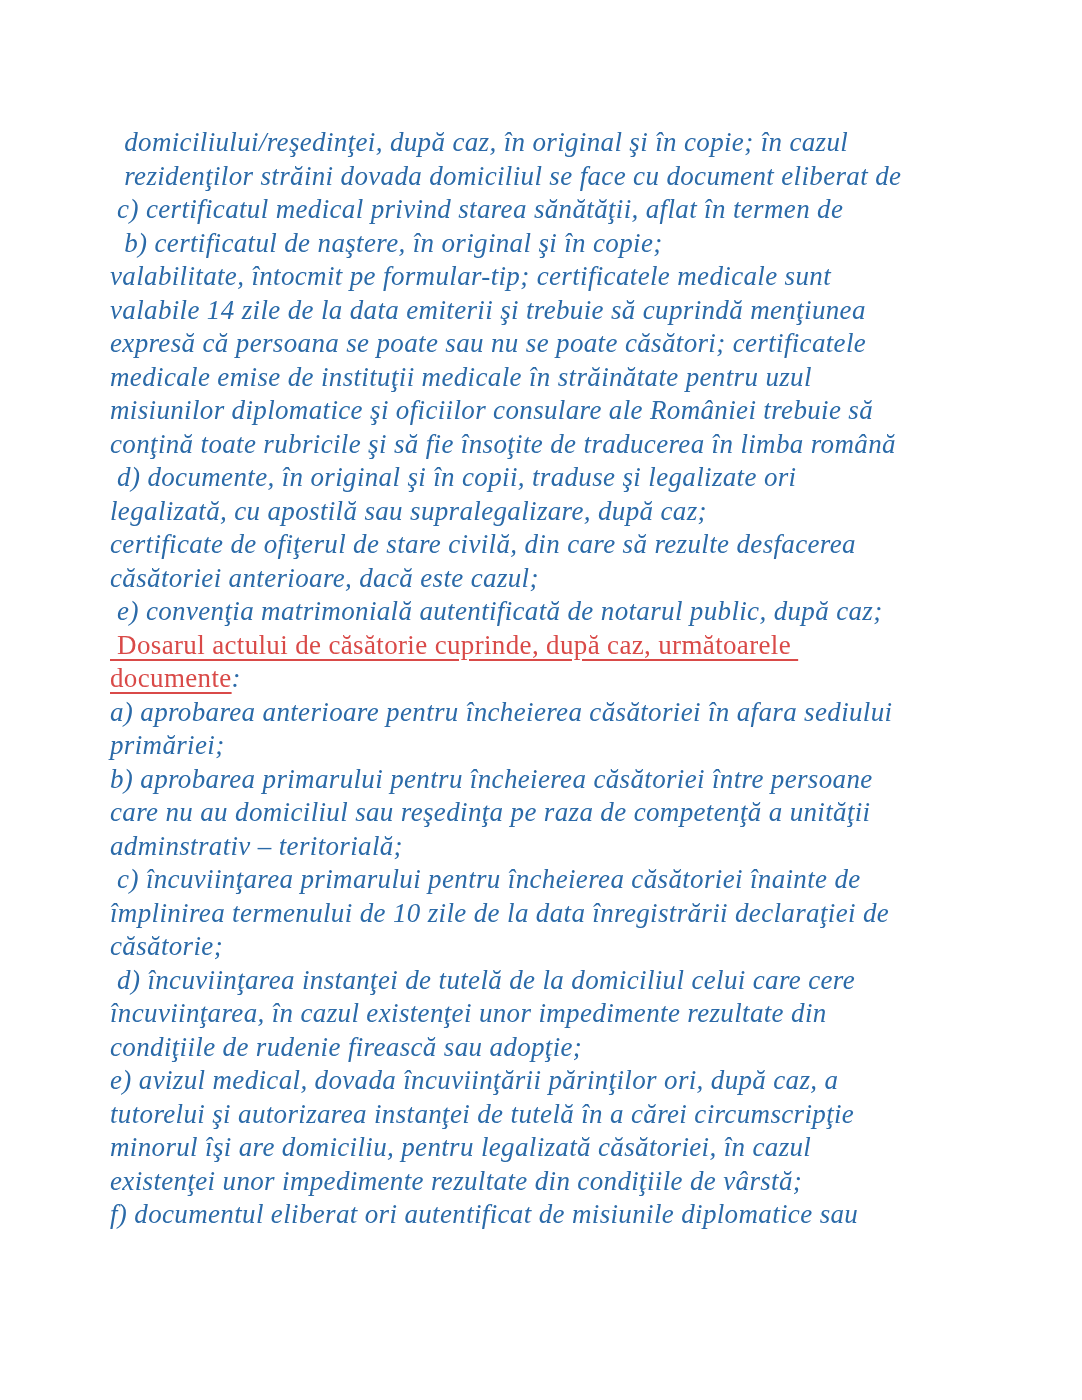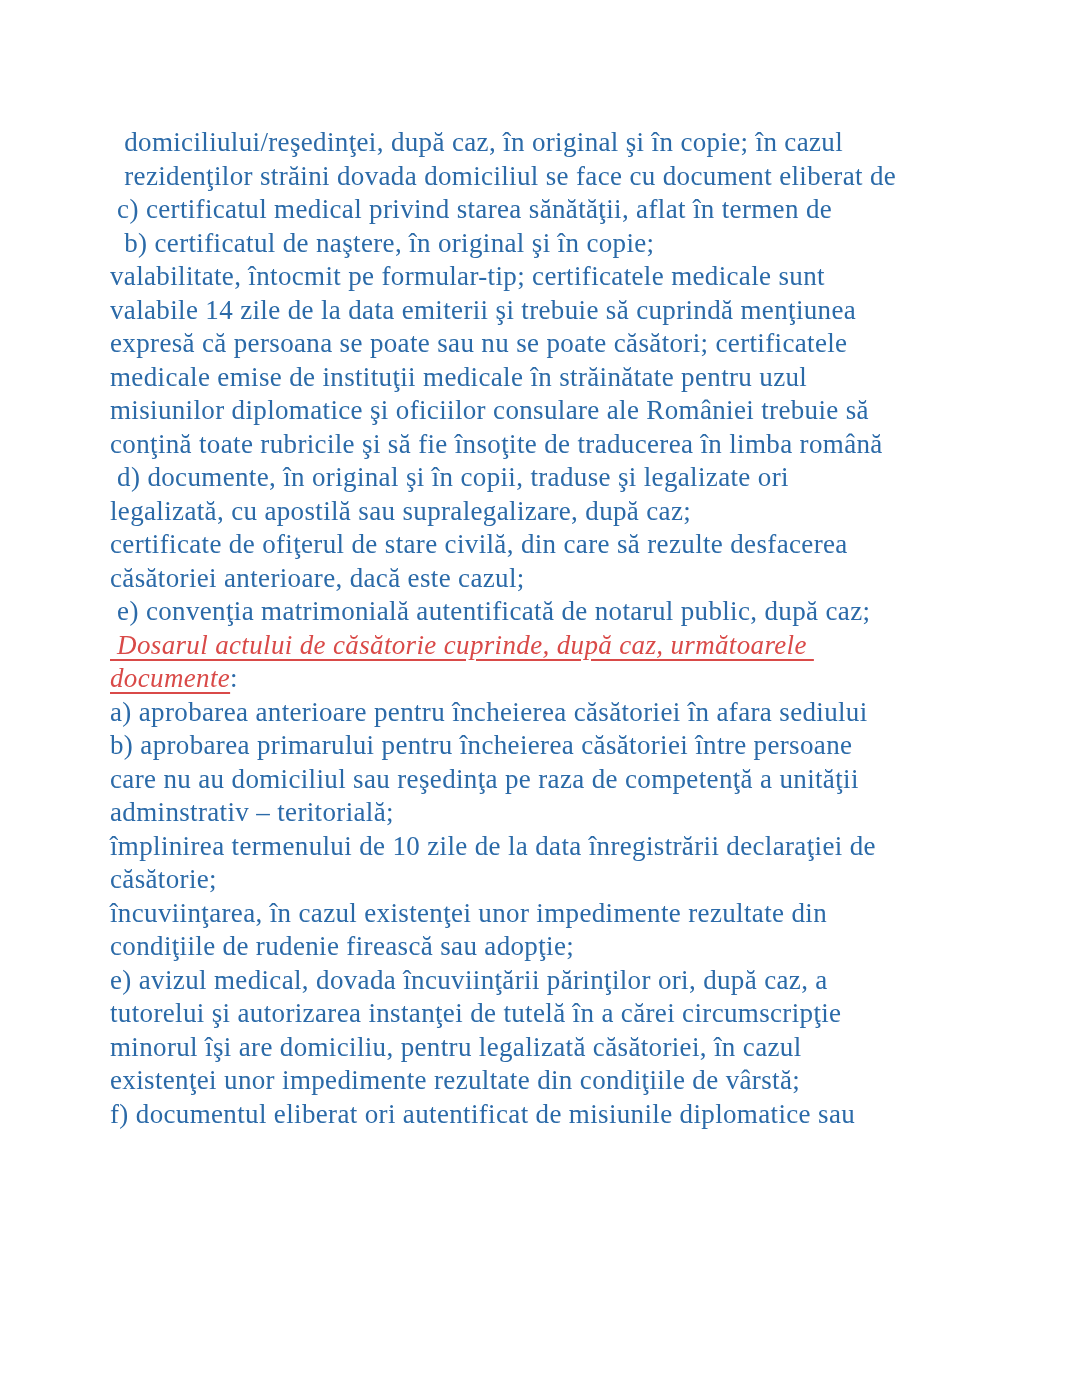--- a/index.html
+++ b/index.html
@@ -25,28 +25,28 @@
     line-height: 33.5px;
     letter-spacing: 0.35px;
     color: var(--text, #2b6aa8);
   }
   .text-line {
     white-space: pre;
     height: 33.5px;
   }
   .seg-body {
     color: var(--text, #2b6aa8);
+    font-style: italic;
   }
   .seg-highlight {
     color: var(--accent, #d94a48);
     text-decoration: underline;
     text-decoration-color: var(--accent, #d94a48);
     text-decoration-thickness: 2px;
     text-underline-offset: 5px;
-    font-style: italic;
   }
 </style>
 </head>
 <body>
 
 <div class="page">
   <div class="text-block" id="doc">
       <div class="text-line"><span class="seg-body">  domiciliului/reşedinţei, după caz, în original şi în copie; în cazul</span></div>
       <div class="text-line"><span class="seg-body">  rezidenţilor străini dovada domiciliul se face cu document eliberat de</span></div>
       <div class="text-line"><span class="seg-body"> c) certificatul medical privind starea sănătăţii, aflat în termen de</span></div>
@@ -58,25 +58,28 @@
       <div class="text-line"><span class="seg-body">misiunilor diplomatice şi oficiilor consulare ale României trebuie să</span></div>
       <div class="text-line"><span class="seg-body">conţină toate rubricile şi să fie însoţite de traducerea în limba română</span></div>
       <div class="text-line"><span class="seg-body"> d) documente, în original şi în copii, traduse şi legalizate ori</span></div>
       <div class="text-line"><span class="seg-body">legalizată, cu apostilă sau supralegalizare, după caz;</span></div>
       <div class="text-line"><span class="seg-body">certificate de ofiţerul de stare civilă, din care să rezulte desfacerea</span></div>
       <div class="text-line"><span class="seg-body">căsătoriei anterioare, dacă este cazul;</span></div>
       <div class="text-line"><span class="seg-body"> e) convenţia matrimonială autentificată de notarul public, după caz;</span></div>
       <div class="text-line"><span class="seg-highlight"> Dosarul actului de căsătorie cuprinde, după caz, următoarele </span></div>
       <div class="text-line"><span class="seg-highlight">documente</span><span class="seg-body">:</span></div>
       <div class="text-line"><span class="seg-body">a) aprobarea anterioare pentru încheierea căsătoriei în afara sediului</span></div>
+      <div class="text-line"><span class="seg-body">primăriei;</span></div>
       <div class="text-line"><span class="seg-body">b) aprobarea primarului pentru încheierea căsătoriei între persoane</span></div>
       <div class="text-line"><span class="seg-body">care nu au domiciliul sau reşedinţa pe raza de competenţă a unităţii</span></div>
       <div class="text-line"><span class="seg-body">adminstrativ – teritorială;</span></div>
+      <div class="text-line"><span class="seg-body"> c) încuviinţarea primarului pentru încheierea căsătoriei înainte de</span></div>
       <div class="text-line"><span class="seg-body">împlinirea termenului de 10 zile de la data înregistrării declaraţiei de</span></div>
       <div class="text-line"><span class="seg-body">căsătorie;</span></div>
+      <div class="text-line"><span class="seg-body"> d) încuviinţarea instanţei de tutelă de la domiciliul celui care cere</span></div>
       <div class="text-line"><span class="seg-body">încuviinţarea, în cazul existenţei unor impedimente rezultate din</span></div>
       <div class="text-line"><span class="seg-body">condiţiile de rudenie firească sau adopţie;</span></div>
       <div class="text-line"><span class="seg-body">e) avizul medical, dovada încuviinţării părinţilor ori, după caz, a</span></div>
       <div class="text-line"><span class="seg-body">tutorelui şi autorizarea instanţei de tutelă în a cărei circumscripţie</span></div>
       <div class="text-line"><span class="seg-body">minorul îşi are domiciliu, pentru legalizată căsătoriei, în cazul</span></div>
       <div class="text-line"><span class="seg-body">existenţei unor impedimente rezultate din condiţiile de vârstă;</span></div>
       <div class="text-line"><span class="seg-body">f) documentul eliberat ori autentificat de misiunile diplomatice sau</span></div>
     </div>
 </div>
 

